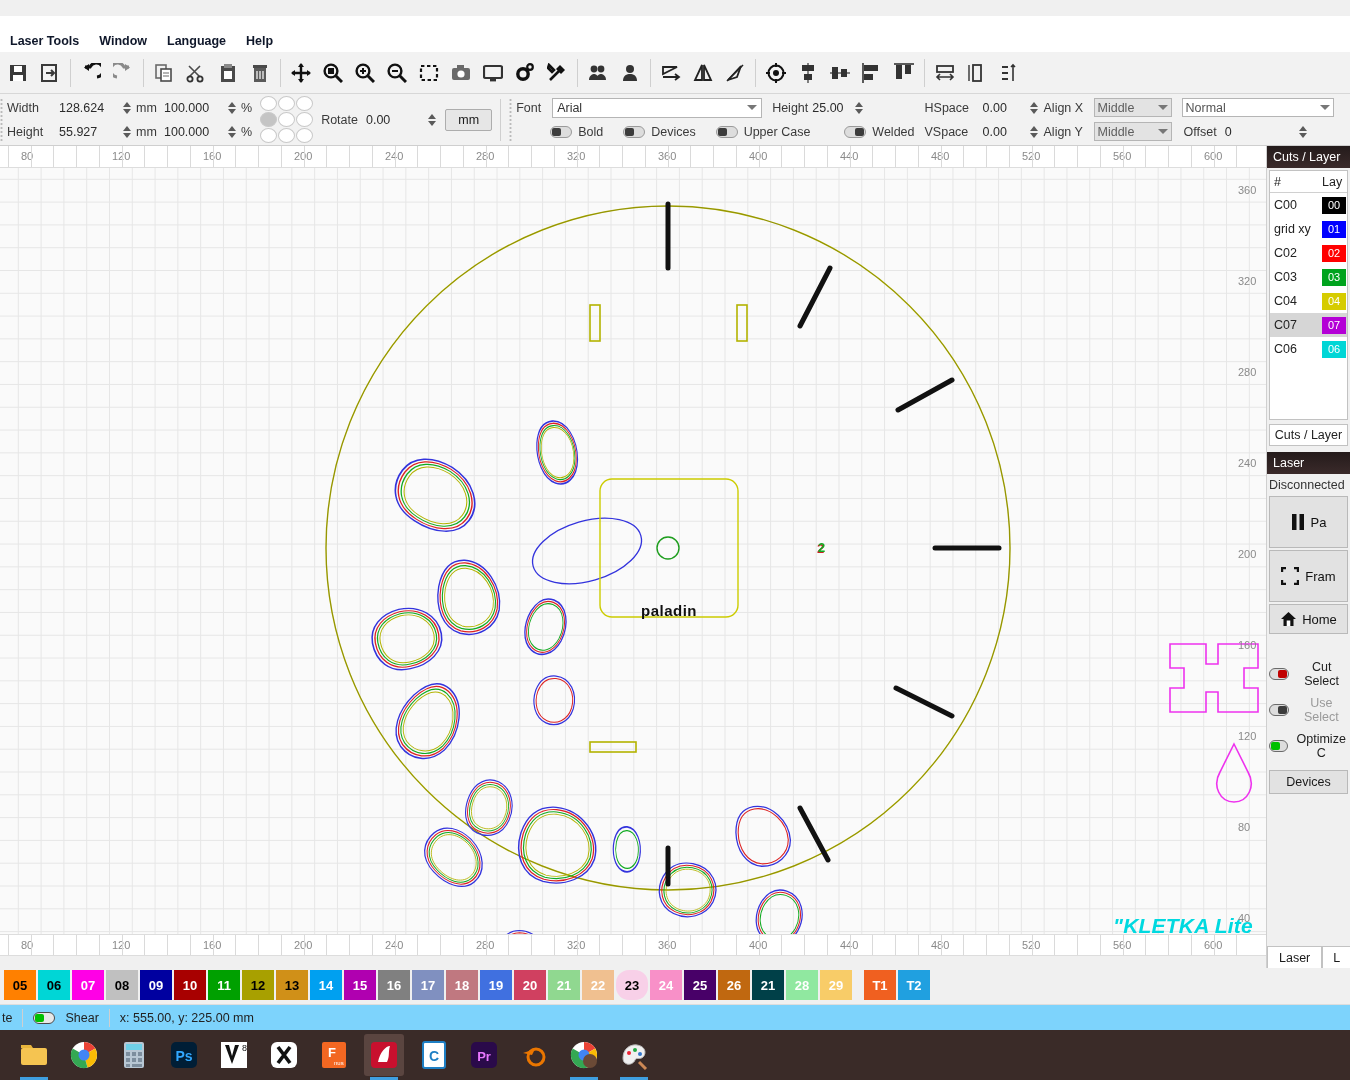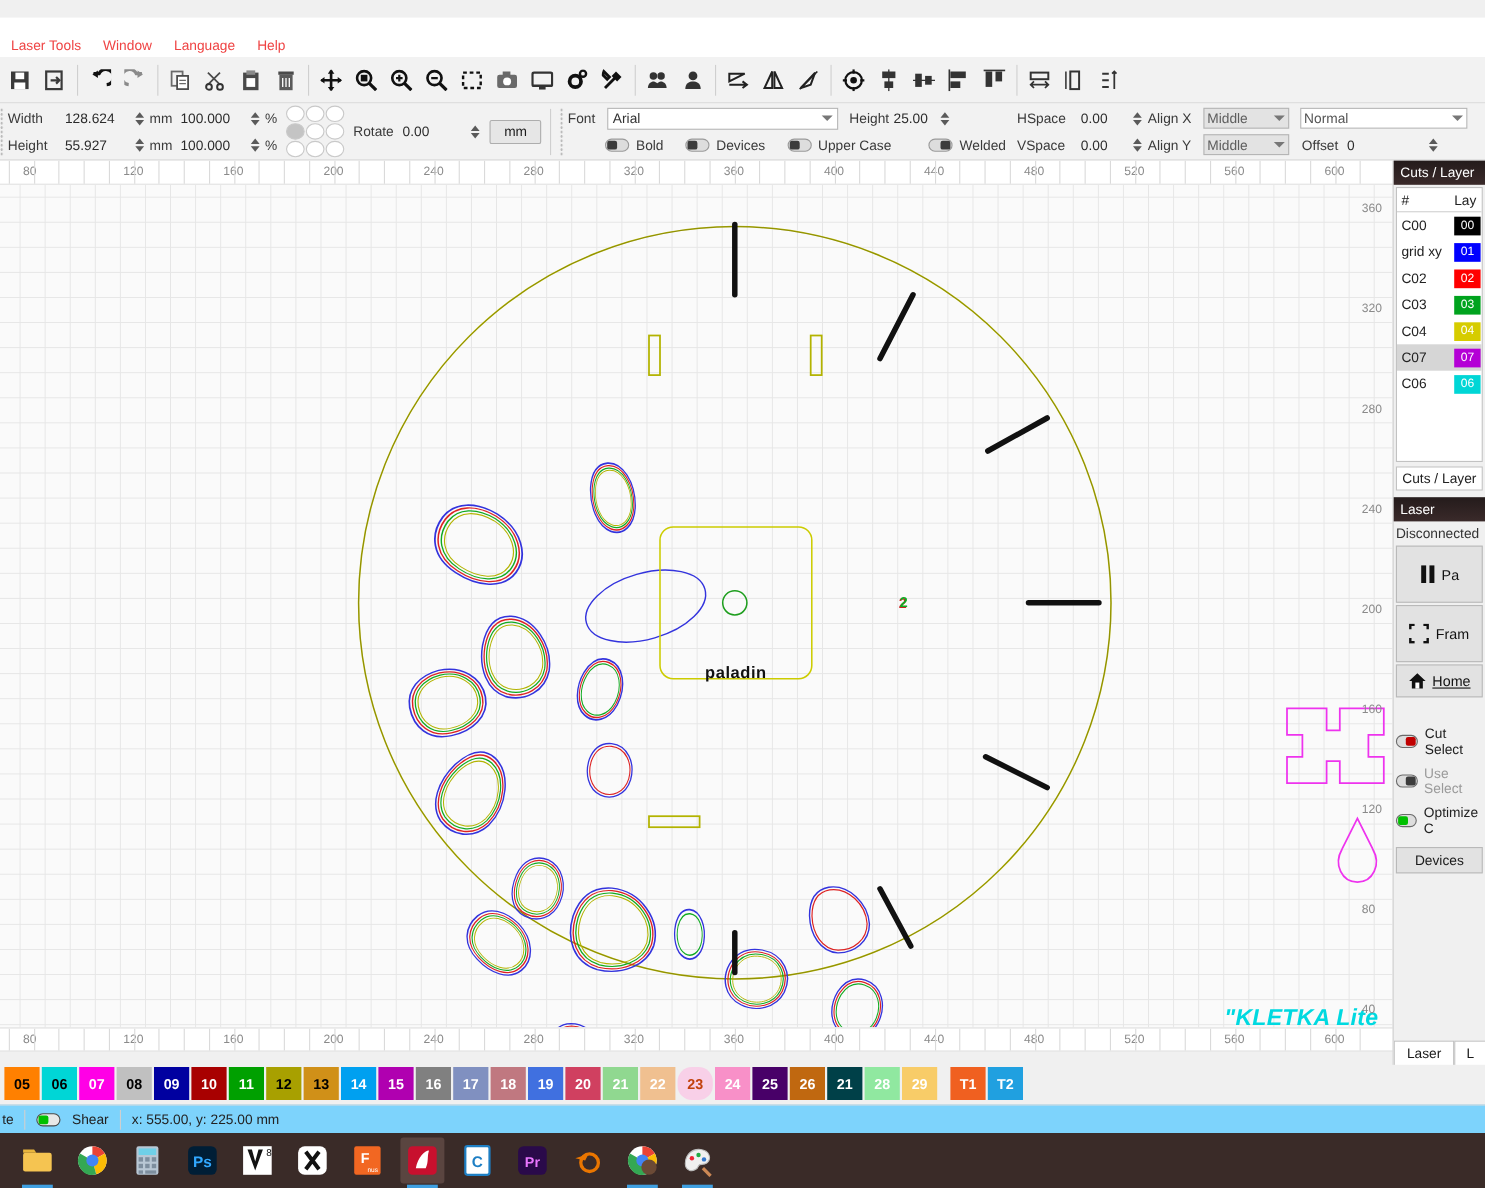--- a/index.html
+++ b/index.html
@@ -17,21 +17,21 @@
     position:absolute; left:0; top:0; width:1350px; height:30px;
     background:#ffffff; display:flex; align-items:flex-end;margin-top:16px;
   }
   .titlebar .tt { font-size:13px; color:#111; padding-left:2px; }
 
   
   .menubar {
     position:absolute; left:0; top:30px; width:1350px; height:22px;
     background:#ffffff; display:flex; align-items:center; gap:0px;
   }
-  .menuitem { padding:2px 10px; font-size:12.5px; color:#ef4444; cursor:default; }
+  .menuitem { padding:2px 10px; font-size:12.5px; color:#0f172a; cursor:default;font-weight:bold; }
 
   
   .toolbar {
     position:absolute; left:0; top:52px; width:1350px; height:42px;
     background:#f2f2f2; border-bottom:1px solid #d7d7d7;
     display:flex; align-items:center; padding-left:2px;
   }
   .tb-btn {
     width:32px; height:34px; display:flex; align-items:center; justify-content:center;
     cursor:default; border-radius:2px;
@@ -139,23 +139,23 @@
     margin-top:6px; height:22px; background:linear-gradient(to bottom,#241b1b,#3a2a2a);
     color:#fff; font-size:12.5px; display:flex; align-items:center; padding-left:6px;
   }
   .disc { font-size:12.5px; color:#333; padding:4px 0 2px 2px; }
   .bigbtn {
     border:1px solid #b9b9b9; background:#e2e2e2; height:52px; margin:2px;
     display:flex; align-items:center; justify-content:center; gap:6px; font-size:13px; color:#111;
   }
   .smbtn {
     border:1px solid #b9b9b9; background:#e2e2e2; height:30px; margin:2px;
-    display:flex; align-items:center; justify-content:center; gap:5px; font-size:13px; color:#111;text-decoration:underline;
-  }
-  .togrow { display:flex; align-items:center; gap:6px; font-size:12.5px; padding:4px 2px; color:#222; }
+    display:flex; align-items:center; justify-content:center; gap:5px; font-size:13px; color:#111;
+  }
+  .togrow { display:flex; align-items:center; gap:6px; font-size:12.5px; padding:4px 2px; color:#222;text-align:center; }
   .togrow.dim { color:#9a9a9a; }
   .devbtn { border:1px solid #b9b9b9; background:#e2e2e2; height:24px; margin:6px 2px;
     display:flex; align-items:center; justify-content:center; font-size:12.5px; }
   .bottom-tabs { position:absolute; left:0; bottom:0; width:84px; display:flex; }
   .btab { border:1px solid #c2c2c2; background:#fff; height:24px; flex:1;
     display:flex; align-items:center; justify-content:center; font-size:12.5px; }
 
   
   .palette {
     position:absolute; left:0; top:968px; width:1350px; height:34px;
@@ -962,21 +962,21 @@
       <div class="pchip" style="background: rgb(208, 144, 24); color: rgb(0, 0, 0);">13</div>
       <div class="pchip" style="background: rgb(0, 160, 240); color: rgb(255, 255, 255);">14</div>
       <div class="pchip" style="background: rgb(176, 0, 176); color: rgb(255, 255, 255);">15</div>
       <div class="pchip" style="background: rgb(128, 128, 128); color: rgb(255, 255, 255);">16</div>
       <div class="pchip" style="background: rgb(128, 144, 192); color: rgb(255, 255, 255);">17</div>
       <div class="pchip" style="background: rgb(192, 120, 128); color: rgb(255, 255, 255);">18</div>
       <div class="pchip" style="background: rgb(64, 112, 224); color: rgb(255, 255, 255);">19</div>
       <div class="pchip" style="background: rgb(208, 64, 96); color: rgb(255, 255, 255);">20</div>
       <div class="pchip" style="background: rgb(144, 216, 144); color: rgb(255, 255, 255);">21</div>
       <div class="pchip" style="background: rgb(240, 192, 144); color: rgb(255, 255, 255);">22</div>
-      <div class="pchip" style="background: rgb(248, 208, 232); color: #c2410c; border-radius: 13px;">23</div>
+      <div class="pchip" style="background: rgb(248, 208, 232); color: #000000; border-radius: 13px;">23</div>
       <div class="pchip" style="background: rgb(248, 144, 200); color: rgb(255, 255, 255);">24</div>
       <div class="pchip" style="background: rgb(72, 0, 104); color: rgb(255, 255, 255);">25</div>
       <div class="pchip" style="background: rgb(192, 104, 16); color: rgb(255, 255, 255);">26</div>
       <div class="pchip" style="background: rgb(0, 64, 72); color: rgb(255, 255, 255);">21</div>
       <div class="pchip" style="background: rgb(144, 232, 160); color: rgb(255, 255, 255);">28</div>
       <div class="pchip" style="background: rgb(248, 204, 104); color: rgb(255, 255, 255);">29</div>
       <span class="pgap"></span>
       <div class="pchip" style="background: rgb(240, 96, 32); color: rgb(255, 255, 255);">T1</div>
       <div class="pchip" style="background: rgb(32, 160, 224); color: rgb(255, 255, 255);">T2</div>
     </div>

